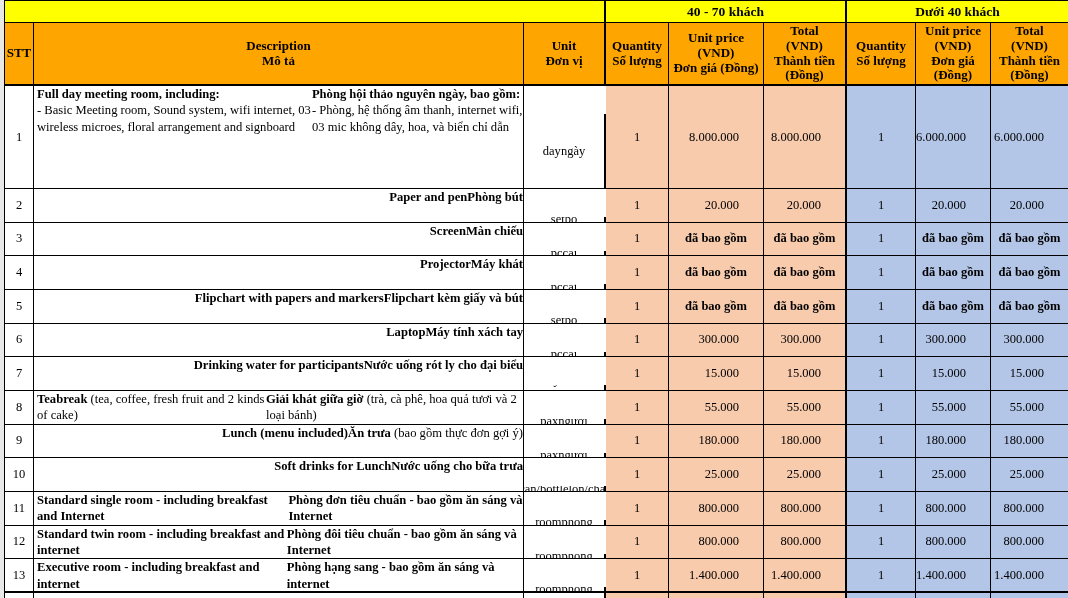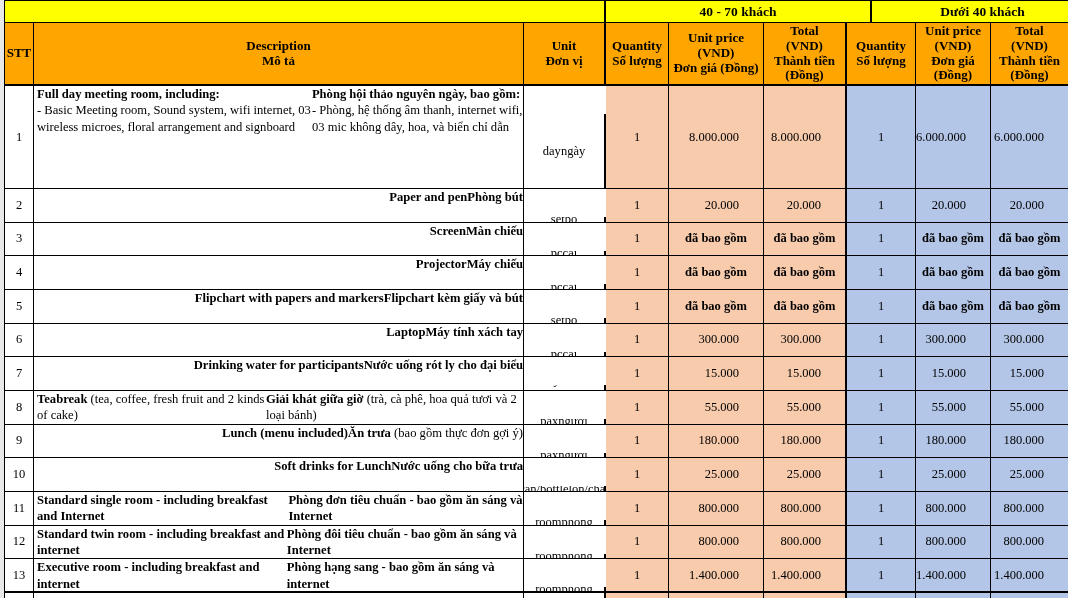--- a/index.html
+++ b/index.html
@@ -28,21 +28,21 @@
   }
   
   .c1{width:29px;}.c2{width:490px;}.c3{width:82px;}
   .c4{width:63px;}.c5{width:95px;}.c6{width:83px;}
   .c7{width:69px;}.c8{width:75px;}.c9{width:78px;}
   .c3,.c6{border-right-width:2px;}
   
   .band{height:22px;}
   .band .cell{background:#ffff00;font-weight:bold;font-size:13.5px;}
   .ga{width:601px;border-right-width:2px;}
-  .gb{width:266px;border-right-width:2px;}
+  .gb{width:241px;border-right-width:2px;}
   .gc{width:222px;}
   
   .hrow{height:63px;}
   .hrow .cell{
     background:#ffa500;font-weight:bold;font-size:13px;
     flex-direction:column;text-align:center;line-height:14.8px;
     border-bottom-width:2px;
   }
   
   .stt{font-size:12.5px;}
@@ -166,21 +166,21 @@
     <div class="cell c5 num g1">đã bao gồm</div>
     <div class="cell c6 num g1">đã bao gồm</div>
     <div class="cell c7 qty g2">1</div>
     <div class="cell c8 num g2">đã bao gồm</div>
     <div class="cell c9 num g2">đã bao gồm</div>
   </div>
       <div class="row included">
     <div class="cell c1 stt">4</div>
     <div class="cell c2 desc">
       <div class="line"><span class="b">Projector</span><span class="rest"></span></div>
-      <div class="line"><span class="b">Máy chiếu</span><span class="rest"></span></div>
+      <div class="line"><span class="b">Máy khát</span><span class="rest"></span></div>
     </div>
     <div class="cell c3 unit">
       <div>pc</div>
       <div>cái</div>
     </div>
     <div class="cell c4 qty g1">1</div>
     <div class="cell c5 num g1">đã bao gồm</div>
     <div class="cell c6 num g1">đã bao gồm</div>
     <div class="cell c7 qty g2">1</div>
     <div class="cell c8 num g2">đã bao gồm</div>

